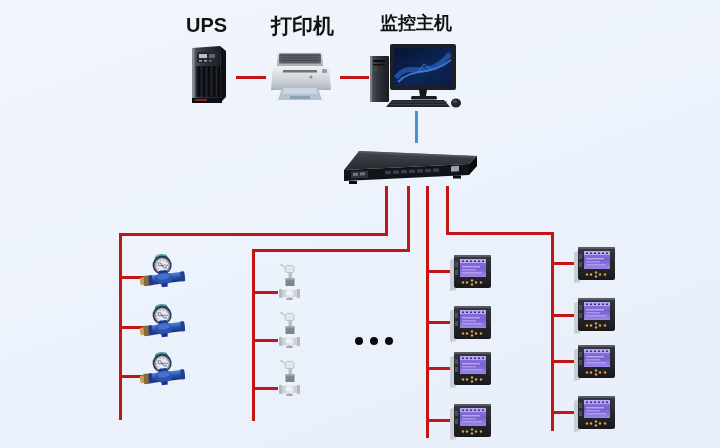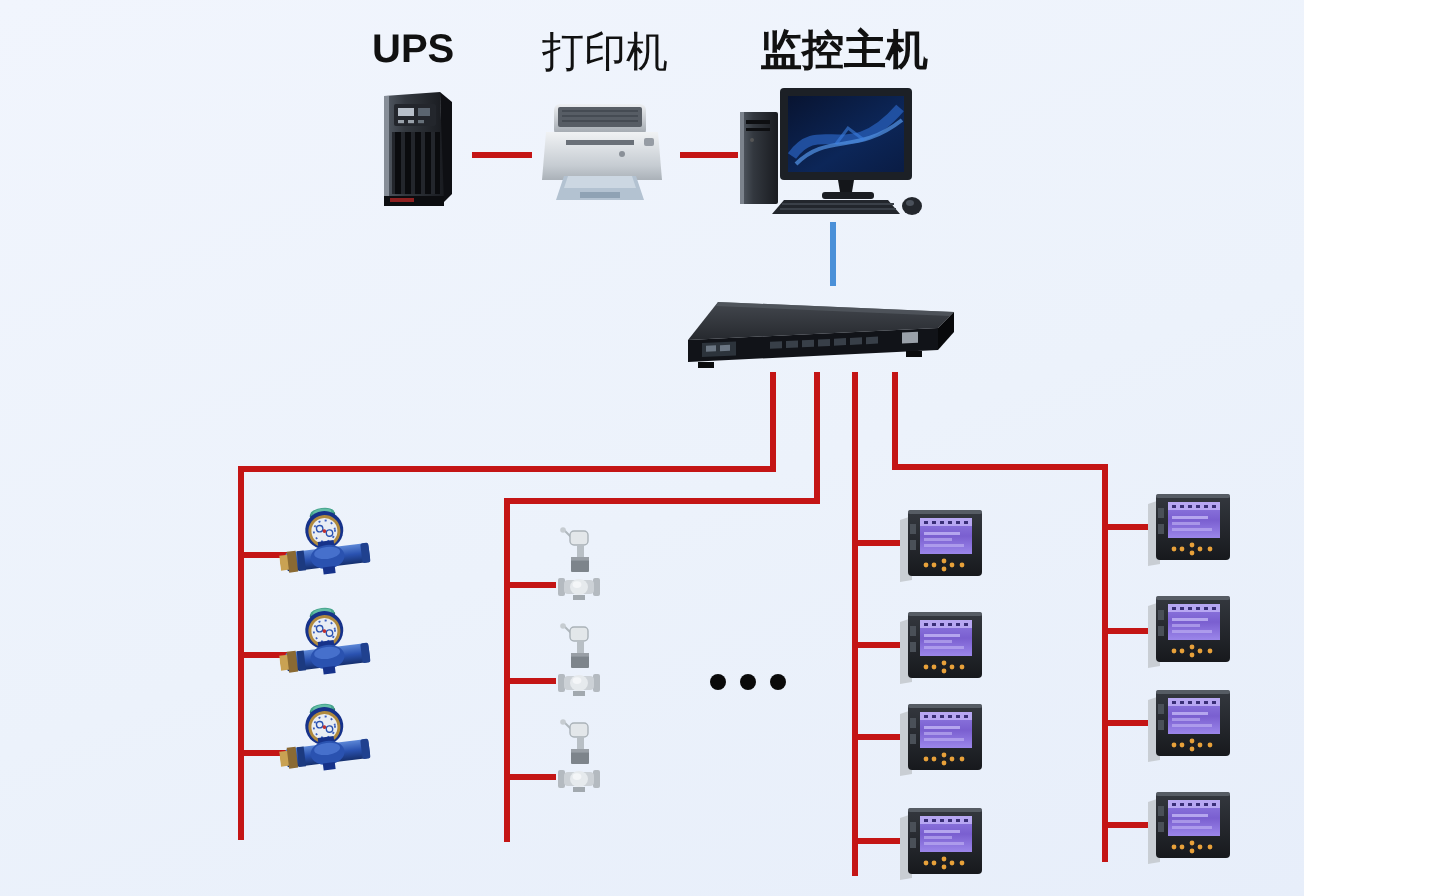--- a/index.html
+++ b/index.html
@@ -1,25 +1,25 @@
 <!DOCTYPE html>
 <html><head>
 <meta charset="utf-8">
 <style>
   html,body{margin:0;padding:0;}
   body{width:720px;height:448px;overflow:hidden;}
   .stage{
-    position:relative;width:652px;height:448px;
+    position:relative;width:720px;height:448px;
     background:linear-gradient(160deg, var(--bg1,#f1f5fd) 0%, #ecf2fb 55%, var(--bg2,#e7eefa) 100%);
     font-family:"Liberation Sans","DejaVu Sans",sans-serif;
   }
   .lbl{position:absolute;color:var(--ink,#111);white-space:nowrap;}
   .lbl-ups{left:186px;top:14px;font-size:20px;font-weight:bold;}
-  .lbl-printer{left:271px;top:12px;font-size:21px;font-weight:normal;}
-  .lbl-host{left:380px;top:11px;font-size:21px;font-weight:bold;}
+  .lbl-printer{left:271px;top:12px;font-size:21px;font-weight:bold;}
+  .lbl-host{left:380px;top:11px;font-size:18px;font-weight:bold;}
   .lbl-room{left:511px;top:57px;font-size:20px;font-weight:500;}
   .cable{position:absolute;background:var(--red,#c41515);}
   .cable.blue{background:var(--blue,#4a90d8);}
   .dev{position:absolute;}
   .dev svg{display:block;width:100%;height:100%;}
   .tilt{transform:rotate(-7deg);}
   .dot{position:absolute;width:8px;height:8px;border-radius:50%;background:#0a0a0a;}
 </style>
 </head>
 <body>

